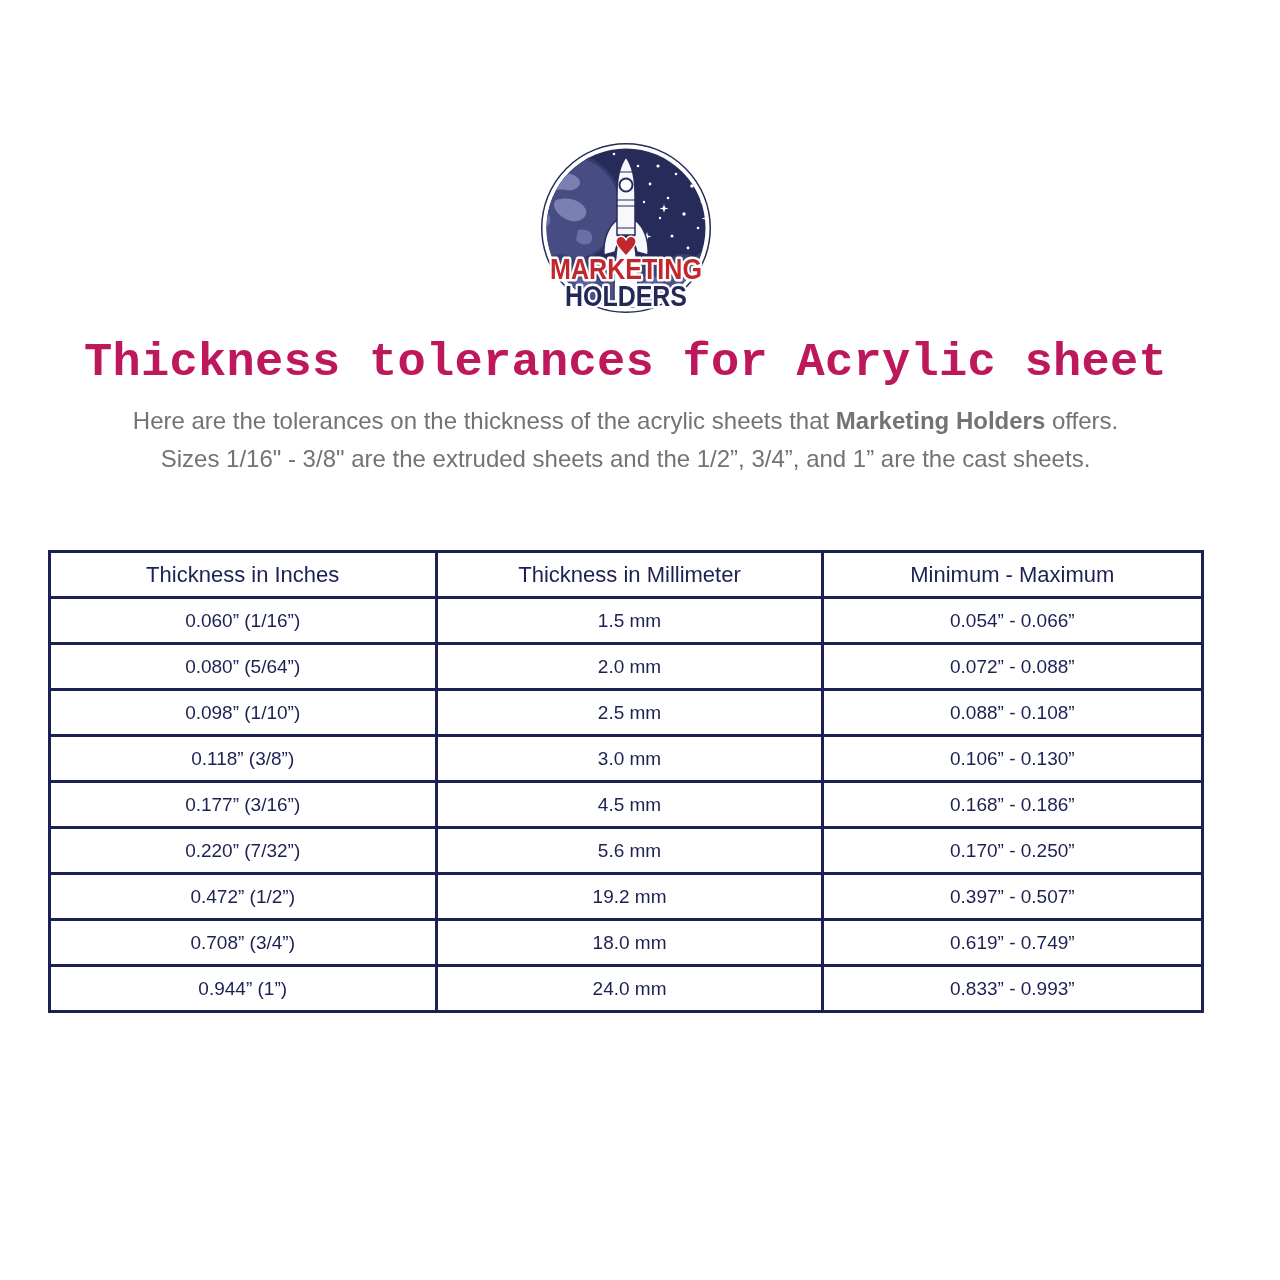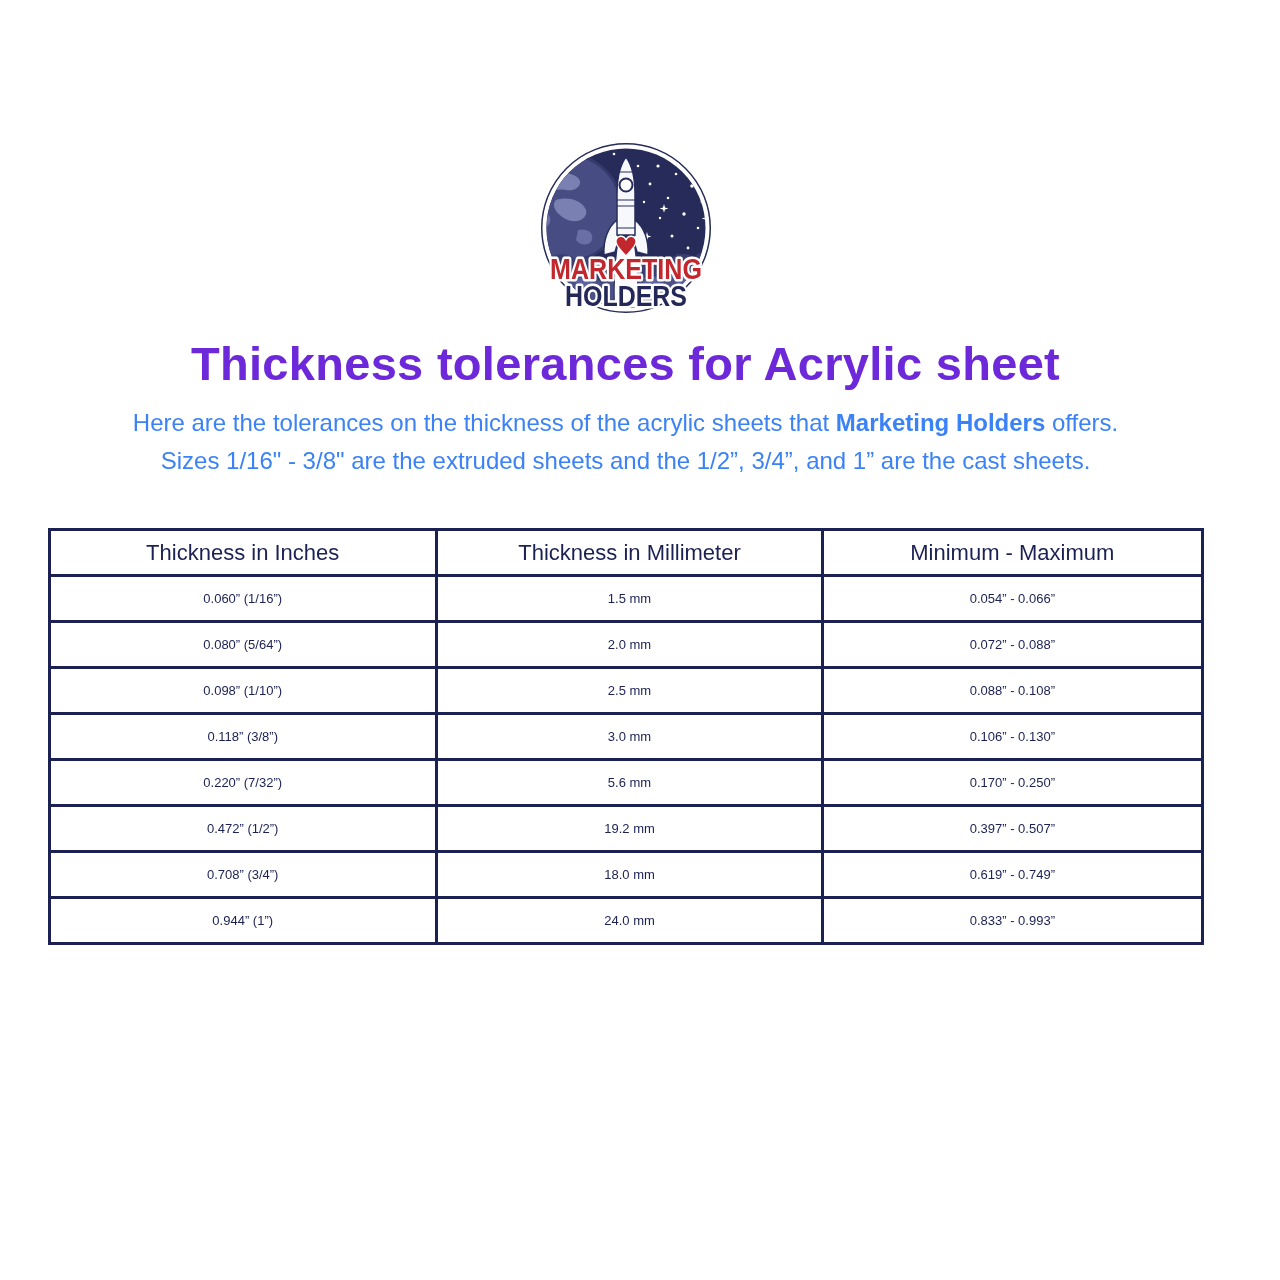--- a/index.html
+++ b/index.html
@@ -34,50 +34,51 @@
     stroke-width: 5px;
     paint-order: stroke;
     stroke-linejoin: round;
   }
   .brand1 { fill: #c1272d; }
   .brand2 { fill: #232858; }
   h1.title {
     margin: 22px 0 0 0;
     font-size: 47px;
     font-weight: 700;
-    color: #6d28d9;
+    color: #be185d;
     letter-spacing: 0.3px;
     text-align: center;
+    font-family: Liberation Mono, monospace;
   }
   p.intro {
-    margin: 13px 0 8px 0;
+    margin: 13px 0 0 0;
     font-size: 24px;
     line-height: 38px;
     text-align: center;
-    color: #3b82f6;
+    color: #737373;
     font-weight: 400;
   }
   p.intro b { font-weight: 700; }
   table.tol {
-    margin-top: 40px;
+    margin-top: 72px;
     width: 1156px;
     border-collapse: collapse;
     table-layout: fixed;
   }
   table.tol th, table.tol td {
     border: 3px solid #1b2153;
     height: 43px;
     padding: 0;
     text-align: center;
     vertical-align: middle;
     color: #1b2153;
     font-weight: 400;
   }
   table.tol th { font-size: 22px; }
-  table.tol td { font-size: 13px; }
+  table.tol td { font-size: 19px; }
 </style>
 </head>
 <body>
 
 <div class="page">
 
   <div class="logo">
     <svg viewBox="0 0 200 172" width="200" height="172" xmlns="http://www.w3.org/2000/svg">
       <defs>
         <clipPath id="sceneClip">
@@ -204,20 +205,25 @@
           <td>0.098” (1/10”)</td>
           <td>2.5 mm</td>
           <td>0.088” - 0.108”</td>
         </tr>
         <tr>
           <td>0.118” (3/8”)</td>
           <td>3.0 mm</td>
           <td>0.106” - 0.130”</td>
         </tr>
         <tr>
+          <td>0.177” (3/16”)</td>
+          <td>4.5 mm</td>
+          <td>0.168” - 0.186”</td>
+        </tr>
+        <tr>
           <td>0.220” (7/32”)</td>
           <td>5.6 mm</td>
           <td>0.170” - 0.250”</td>
         </tr>
         <tr>
           <td>0.472” (1/2”)</td>
           <td>19.2 mm</td>
           <td>0.397” - 0.507”</td>
         </tr>
         <tr>

